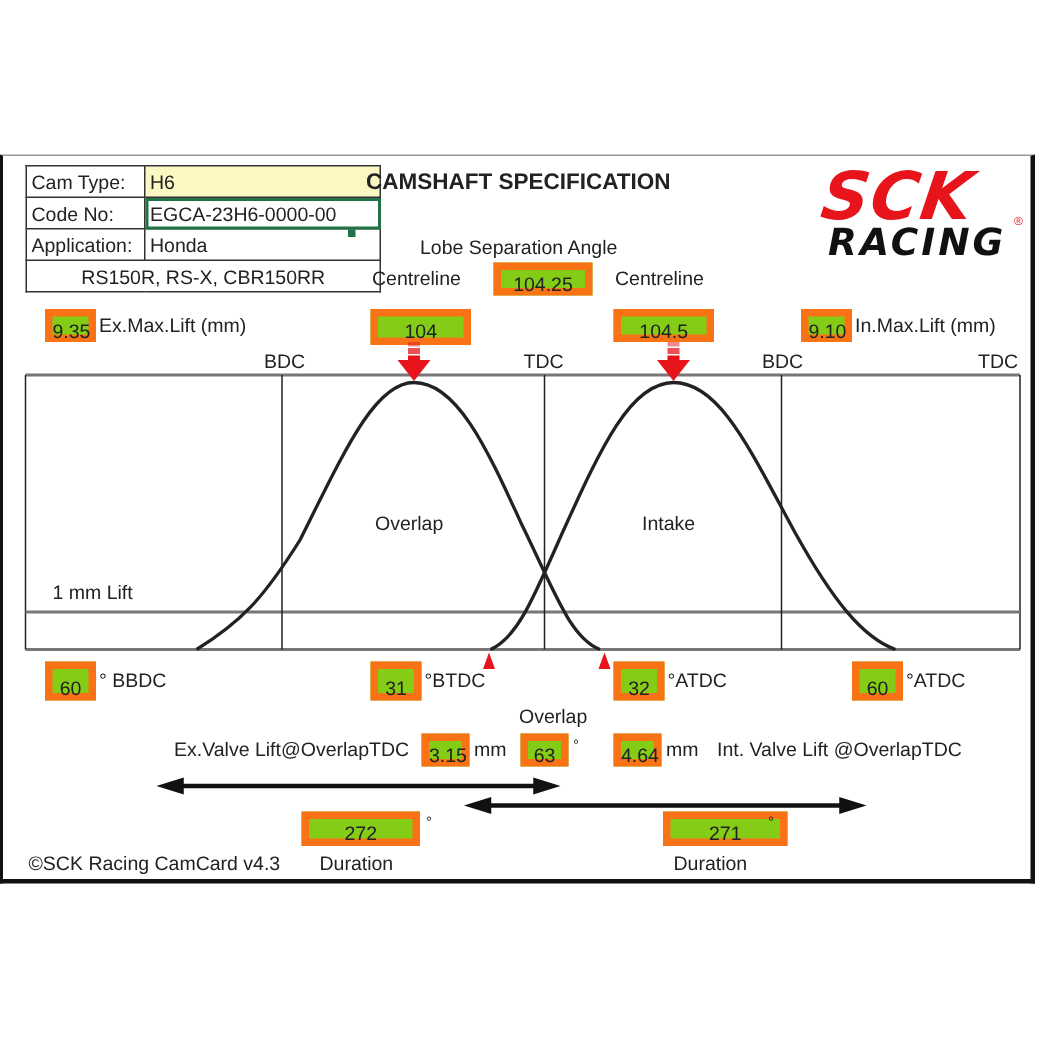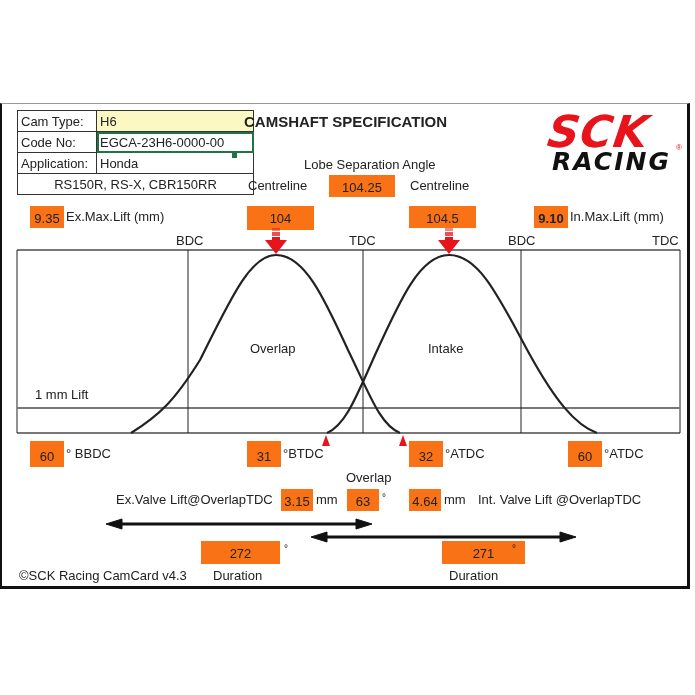--- a/index.html
+++ b/index.html
@@ -2,22 +2,22 @@
 <html><head>
 <meta charset="utf-8">
 <style>
   html, body { margin:0; padding:0; background:#fff; }
   body { width:695px; height:695px; position:relative; overflow:hidden;
          font-family:"Liberation Sans", "DejaVu Sans", sans-serif; color:#222; }
   .frame { position:absolute; left:0; top:103px; width:690px; height:486px;
            border-top:1px solid #999; border-right:3px solid #111; border-bottom:3px solid #111;
            border-left:2px solid #111; box-sizing:border-box; }
   .t { position:absolute; font-size:13px; white-space:nowrap; line-height:16px; }
-  .box { position:absolute; border:3px solid #f97316; box-sizing:border-box; font-size:13px;
-         text-align:center; line-height:20px; background:#f97316; }
+  .box { position:absolute; border:5px solid #f97316; box-sizing:border-box; font-size:13px;
+         text-align:center; line-height:20px; background:#84cc16; }
   .info { position:absolute; left:17px; top:110px; width:237px; border-collapse:collapse; font-size:13px; }
   .info td { border:1px solid #333; padding:0 3px; height:20px; line-height:19px; }
   .info td.lbl { width:72px; }
   .info td.yellow { background:#fcf8c4; }
   .info td.sel { outline:2px solid #217346; outline-offset:-2px; }
   .title { position:absolute; left:244px; top:113px; font-size:15px; font-weight:bold; color:#222; }
   .logo-sck { position:absolute; left:548px; top:110px; font-size:44px; font-weight:900; font-style:italic;
               color:#e8141c; letter-spacing:1px; font-family:"DejaVu Sans", sans-serif; line-height:44px; transform:skewX(-8deg); }
   .logo-racing { position:absolute; left:552px; top:150px; font-size:25px; font-weight:900; font-style:italic;
                  color:#111; letter-spacing:2px; font-family:"DejaVu Sans", sans-serif; line-height:24px; }
@@ -50,30 +50,30 @@
 </tbody>
   </table>
 <div class="sel-handle"></div>
 
 <div class="title">CAMSHAFT SPECIFICATION</div>
 
 <div class="logo-sck">SCK</div>
 <div class="logo-racing">RACING</div>
 <div class="logo-reg">®</div>
 
-<div class="t" style="left:304px;top:157px;">Lobe Separation Angle</div>
+<div class="t" style="left:280px;top:157px;">Lobe Separation Angle</div>
 <div class="t" style="left:248px;top:178px;">Centreline</div>
 <div class="box" style="left:329px;top:175px;width:66px;height:22px;">104.25</div>
 <div class="t" style="left:410px;top:178px;">Centreline</div>
 
 <div class="box" style="left:30px;top:206px;width:34px;height:22px;">9.35</div>
 <div class="t" style="left:66px;top:209px;">Ex.Max.Lift (mm)</div>
 <div class="box" style="left:247px;top:206px;width:67px;height:24px;">104</div>
 <div class="box" style="left:409px;top:206px;width:67px;height:22px;">104.5</div>
-<div class="box" style="left:534px;top:206px;width:34px;height:22px;font-weight:bold;">9.10</div>
+<div class="box" style="left:534px;top:206px;width:34px;height:22px;">9.10</div>
 <div class="t" style="left:570px;top:209px;">In.Max.Lift (mm)</div>
 
 <div class="t" style="left:176px;top:233px;">BDC</div>
 <div class="t" style="left:349px;top:233px;">TDC</div>
 <div class="t" style="left:508px;top:233px;">BDC</div>
 <div class="t" style="left:652px;top:233px;">TDC</div>
 
 <svg class="chart" width="695" height="695">
 
   <line x1="17" y1="250" x2="680" y2="250" stroke="#777" stroke-width="2"></line>

